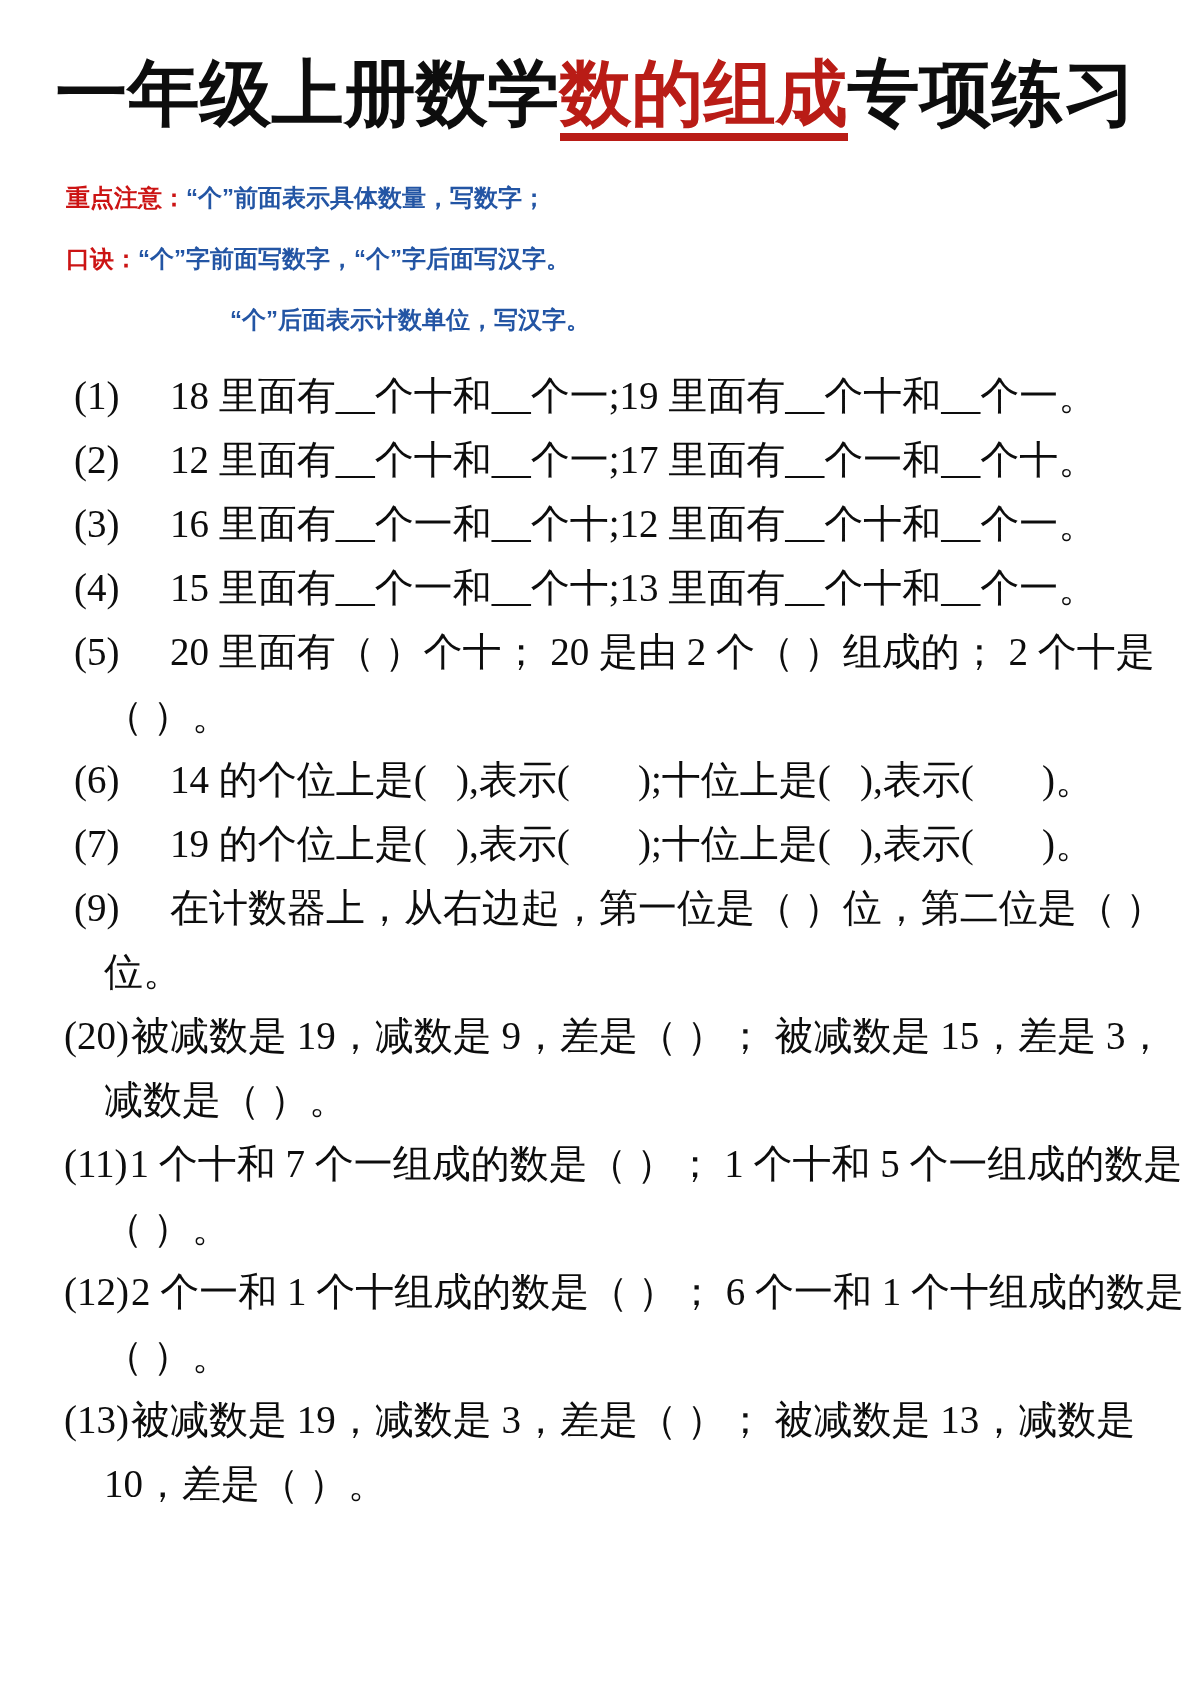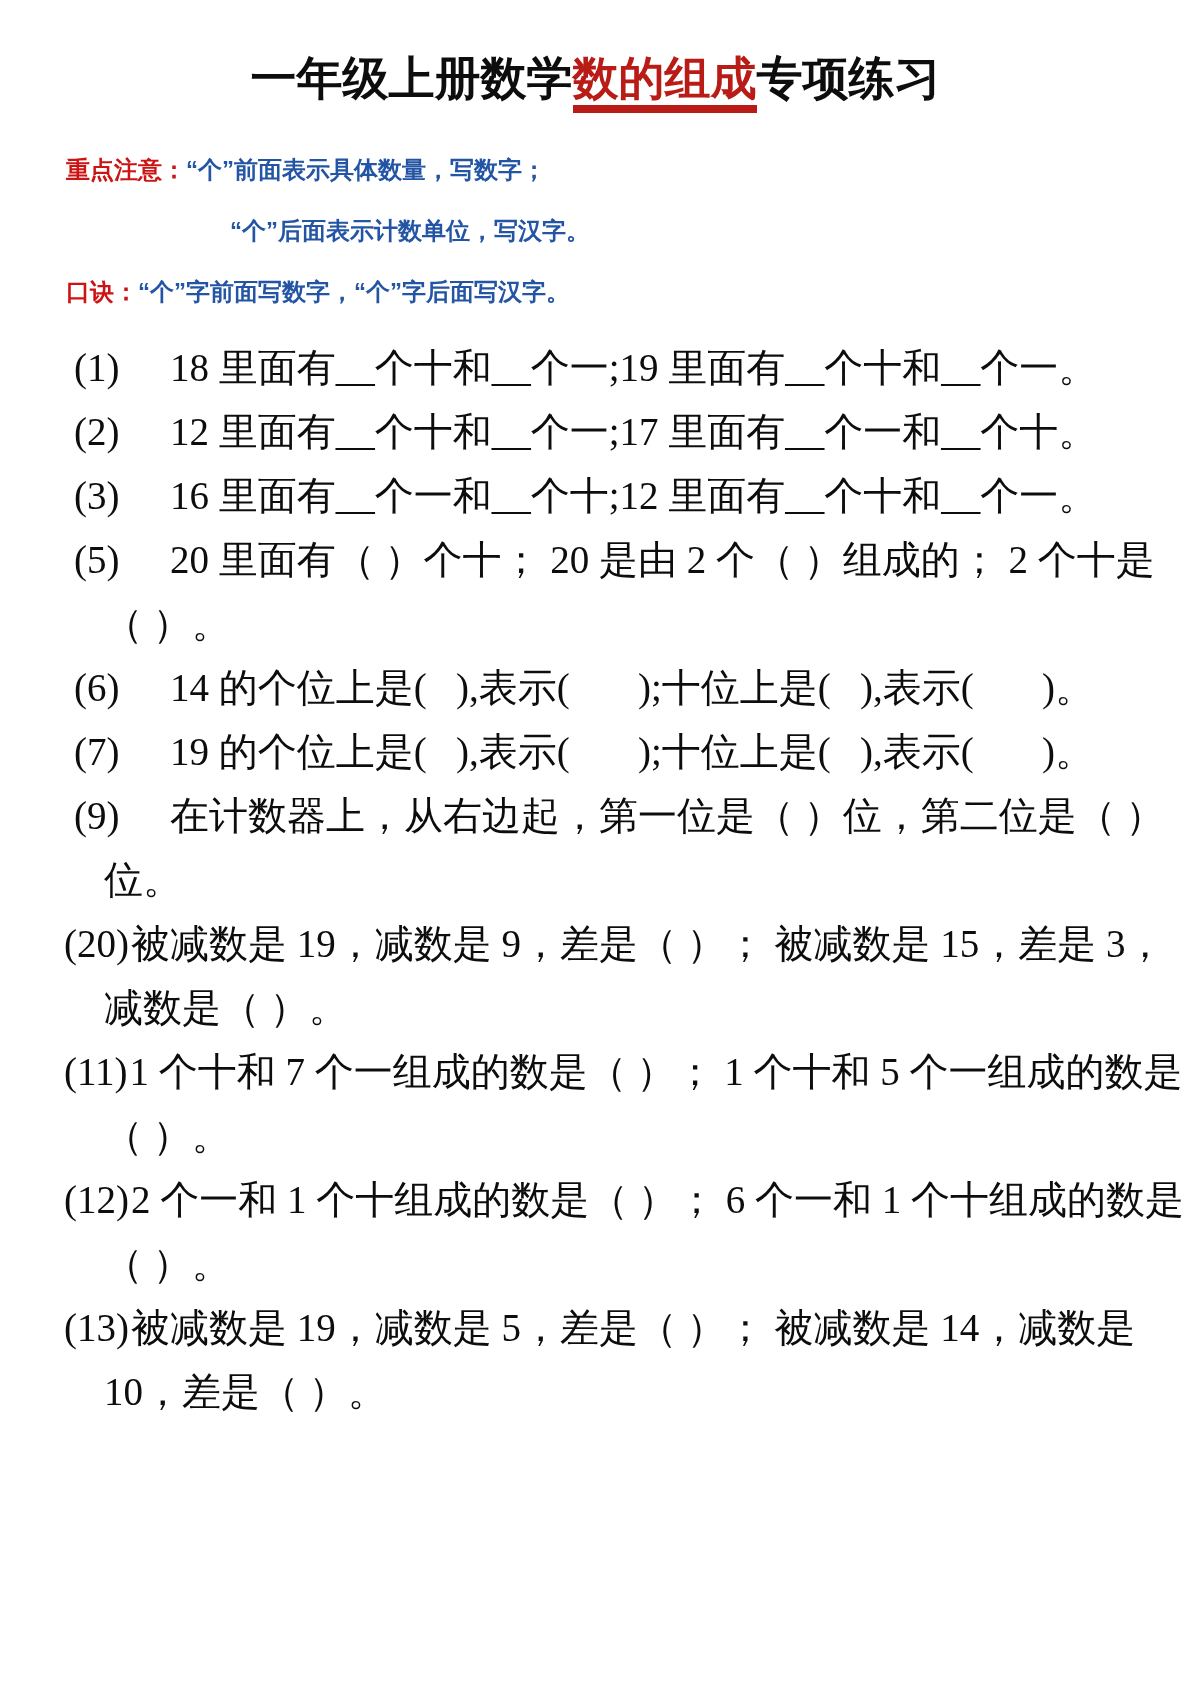--- a/index.html
+++ b/index.html
@@ -16,21 +16,21 @@
   }
   .page {
     width: 100%;
     height: 100%;
     position: relative;
   }
   .title {
     margin: 0;
     padding-top: 52px;
     text-align: center;
-    font-size: 46px;
+    font-size: 72px;
     line-height: 1.18;
     font-weight: 700;
     letter-spacing: 0px;
     font-family: "Liberation Serif", "DejaVu Serif", serif;
     white-space: nowrap;
   }
   .title .hl {
     color: var(--title-red, #b91c16);
     display: inline-block;
     line-height: 1.02;
@@ -85,41 +85,42 @@
 <body>
 
 <div class="page">
 
   <h1 class="title"><span>一年级上册数学</span><span class="hl">数的组成</span><span>专项练习</span></h1>
 
   <div class="notes">
     <div class="note-row">
       <span class="note-label">重点注意：</span><span class="note-text">“个”前面表示具体数量，写数字；</span>
     </div>
+    <div class="note-row">
+      <span class="note-label">口诀：</span><span class="note-text">“个”字前面写数字，“个”字后面写汉字。</span>
+    </div>
     <div class="note-row note-row-indent">
       <span class="note-text">“个”后面表示计数单位，写汉字。</span>
-    </div>
-    <div class="note-row">
-      <span class="note-label">口诀：</span><span class="note-text">“个”字前面写数字，“个”字后面写汉字。</span>
     </div>
   </div>
 
   <div class="questions" id="questions">
       <div class="q-line"><span class="q-num">(1)</span><span class="q-text">18 里面有__个十和__个一;19 里面有__个十和__个一。</span></div>
       <div class="q-line"><span class="q-num">(2)</span><span class="q-text">12 里面有__个十和__个一;17 里面有__个一和__个十。</span></div>
       <div class="q-line"><span class="q-num">(3)</span><span class="q-text">16 里面有__个一和__个十;12 里面有__个十和__个一。</span></div>
+      <div class="q-line"><span class="q-num">(4)</span><span class="q-text">15 里面有__个一和__个十;13 里面有__个十和__个一。</span></div>
       <div class="q-line"><span class="q-num">(5)</span><span class="q-text">20 里面有（ ）个十； 20 是由 2 个（ ）组成的； 2 个十是</span></div>
       <div class="q-line q-cont"><span class="q-text">（ ）。</span></div>
       <div class="q-line"><span class="q-num">(6)</span><span class="q-text">14 的个位上是(   ),表示(       );十位上是(   ),表示(       )。</span></div>
       <div class="q-line"><span class="q-num">(7)</span><span class="q-text">19 的个位上是(   ),表示(       );十位上是(   ),表示(       )。</span></div>
       <div class="q-line"><span class="q-num">(9)</span><span class="q-text">在计数器上，从右边起，第一位是（ ）位，第二位是（ ）</span></div>
       <div class="q-line q-cont"><span class="q-text">位。</span></div>
       <div class="q-line q-wide"><span class="q-num">(20)</span><span class="q-text">被减数是 19，减数是 9，差是（ ）； 被减数是 15，差是 3，</span></div>
       <div class="q-line q-cont"><span class="q-text">减数是（ ）。</span></div>
       <div class="q-line q-wide"><span class="q-num">(11)</span><span class="q-text">1 个十和 7 个一组成的数是（ ）； 1 个十和 5 个一组成的数是</span></div>
       <div class="q-line q-cont"><span class="q-text">（ ）。</span></div>
       <div class="q-line q-wide"><span class="q-num">(12)</span><span class="q-text">2 个一和 1 个十组成的数是（ ）； 6 个一和 1 个十组成的数是</span></div>
       <div class="q-line q-cont"><span class="q-text">（ ）。</span></div>
-      <div class="q-line q-wide"><span class="q-num">(13)</span><span class="q-text">被减数是 19，减数是 5，差是（ ）； 被减数是 14，减数是</span></div>
+      <div class="q-line q-wide"><span class="q-num">(13)</span><span class="q-text">被减数是 19，减数是 3，差是（ ）； 被减数是 13，减数是</span></div>
       <div class="q-line q-cont"><span class="q-text">10，差是（ ）。</span></div>
     </div>
 
 </div>
 
 </body></html>

